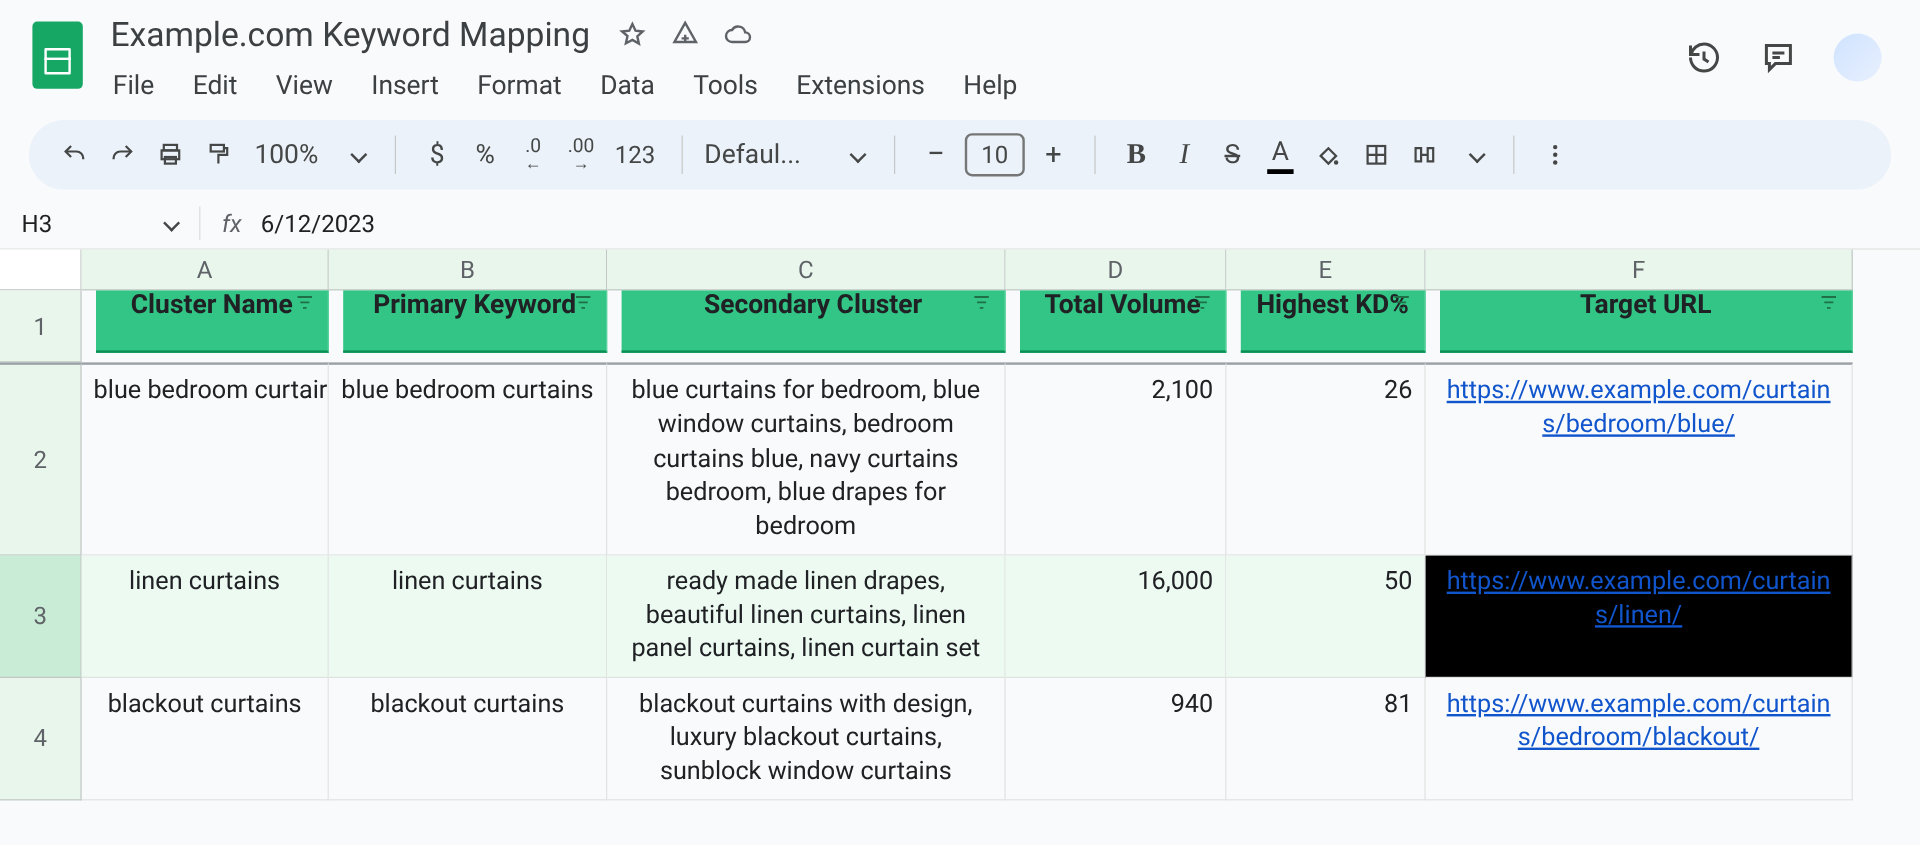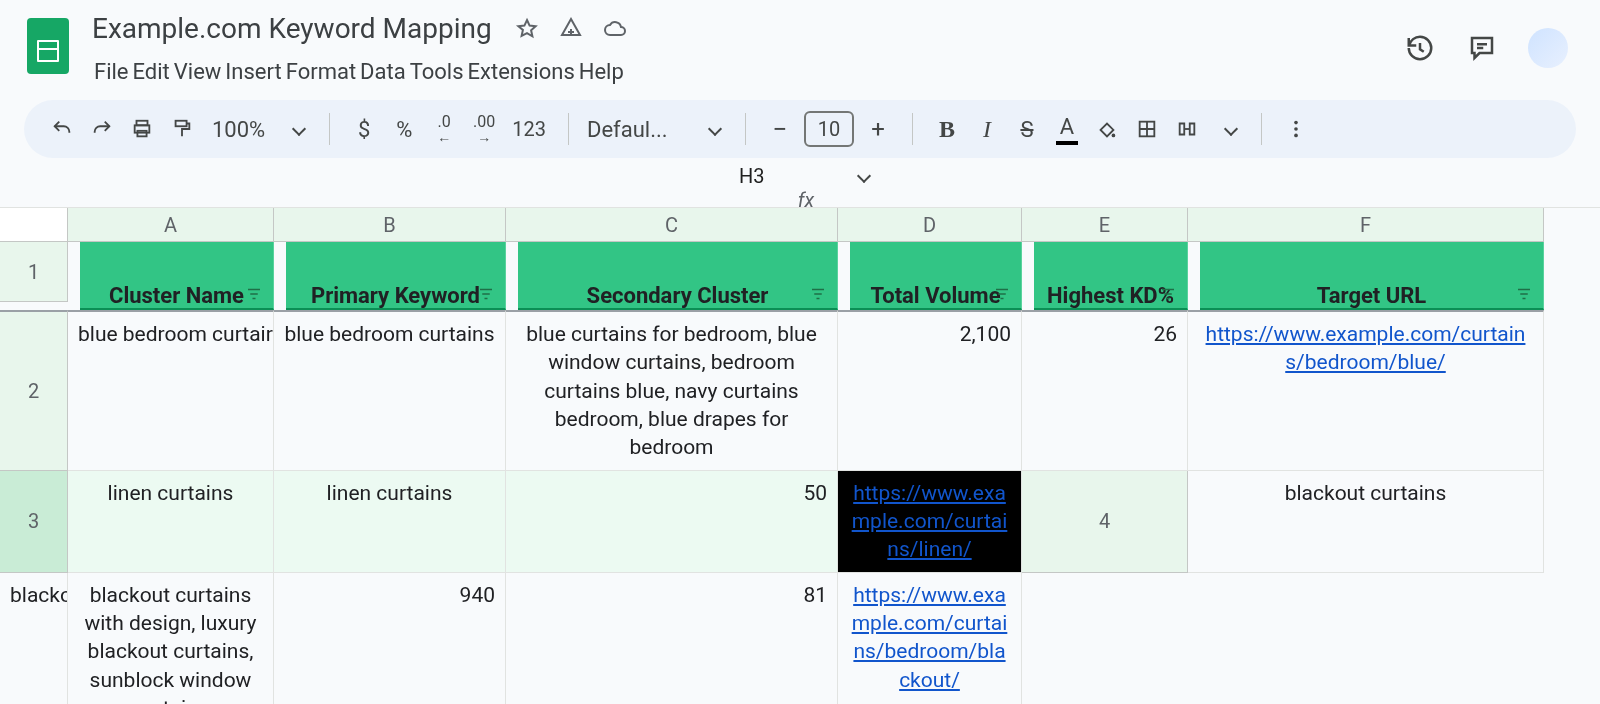--- a/index.html
+++ b/index.html
@@ -63,20 +63,21 @@
   .title-icon {
     width: 26px; height: 26px;
     display: inline-flex; align-items: center; justify-content: center;
     color: #5f6368;
     cursor: pointer;
   }
   .title-icon svg { width: 24px; height: 24px; fill: none; stroke: #5f6368; stroke-width: 2; }
 
   .menubar {
     display: flex;
+    gap: 28px;
     font-size: 22px;
     color: #3c4043;
     margin-top: 8px;
     padding-left: 4px;
   }
   .menubar span { cursor: pointer; padding: 4px 2px; }
 
   .header-right {
     display: flex;
     align-items: center;
@@ -140,21 +141,20 @@
 
   
   .fxrow {
     display: flex;
     align-items: center;
     height: 44px;
     border-bottom: 1px solid #e1e3e1;
     margin-top: 6px;
     padding-left: 18px;
     font-size: 20px;
-    flex-direction: column;
   }
   .namebox {
     width: 140px;
     display: flex; align-items: center; justify-content: space-between;
     padding-right: 10px;
   }
   .namebox .caret { margin-left: auto; }
   .fxlabel { font-style: italic; color: #5f6368; font-size: 20px; margin: 0 16px 0 10px; }
   .fxval { color: #202124; }
   .fx-border { width: 1px; height: 28px; background: #dadce0; margin: 0 8px; }
@@ -175,23 +175,23 @@
     border-bottom: 1px solid #c4c7c5;
     height: 34px;
   }
   .corner { background: #fff; border-right: 1px solid #c4c7c5; border-bottom: 1px solid #c4c7c5; height: 34px; }
   .rowhead { height: auto; min-height: 34px; background: #e8f6ec; }
   .rowhead.sel { background: #c9ecd6; }
 
   .hdrcell {
     background: #32c585;
     font-weight: 700; font-size: 22px;
-    display: flex; align-items: flex-end; justify-content: center;
+    display: flex; align-items: flex-start; justify-content: center;
     gap: 10px;
-    height: 68px;
+    height: 52px;
     border-right: 1px solid #59d29d;
     border-bottom: 2px solid #0b8f55;
     position: relative;
     padding: 0 8px;
     margin-left: 12px;
   }
   .filter-icon {
     position: absolute; right: 10px;
   }
   .filter-icon svg { width: 18px; height: 18px; stroke: #1f6f47; fill: none; stroke-width: 2; }
@@ -427,20 +427,22 @@
   <div class="cell row-border-heavy">blue curtains for bedroom, blue window curtains, bedroom curtains blue, navy curtains bedroom, blue drapes for bedroom</div>
   <div class="cell num row-border-heavy">2,100</div>
   <div class="cell num row-border-heavy">26</div>
   <div class="cell link row-border-heavy"><a>https://www.example.com/curtains/bedroom/blue/</a></div>
 
   <div class="rowhead rowhead-tall sel">
       <span>3</span>
     </div>
   <div class="cell clip" style="background:#ecfaf2">linen curtains</div>
   <div class="cell clip" style="background:#ecfaf2">linen curtains</div>
+  <div class="cell" style="background:#ecfaf2">ready made linen drapes, beautiful linen curtains, linen panel curtains, linen curtain set</div>
+  <div class="cell num" style="background:#ecfaf2">16,000</div>
   <div class="cell num" style="background:#ecfaf2">50</div>
   <div class="cell link" style="background:#000000"><a>https://www.example.com/curtains/linen/</a></div>
 
   <div class="rowhead rowhead-tall">
       <span>4</span>
     </div>
   <div class="cell clip">blackout curtains</div>
   <div class="cell clip">blackout curtains</div>
   <div class="cell">blackout curtains with design, luxury blackout curtains, sunblock window curtains</div>
   <div class="cell num">940</div>

